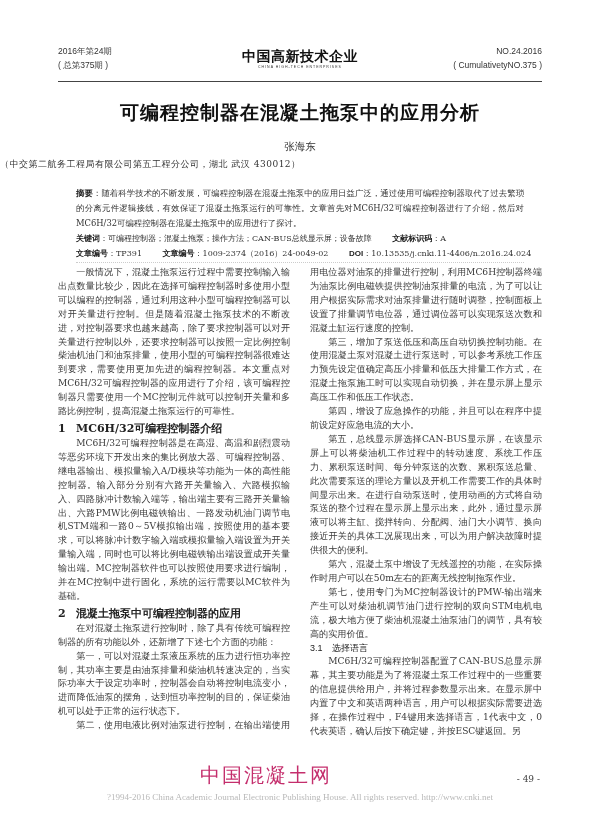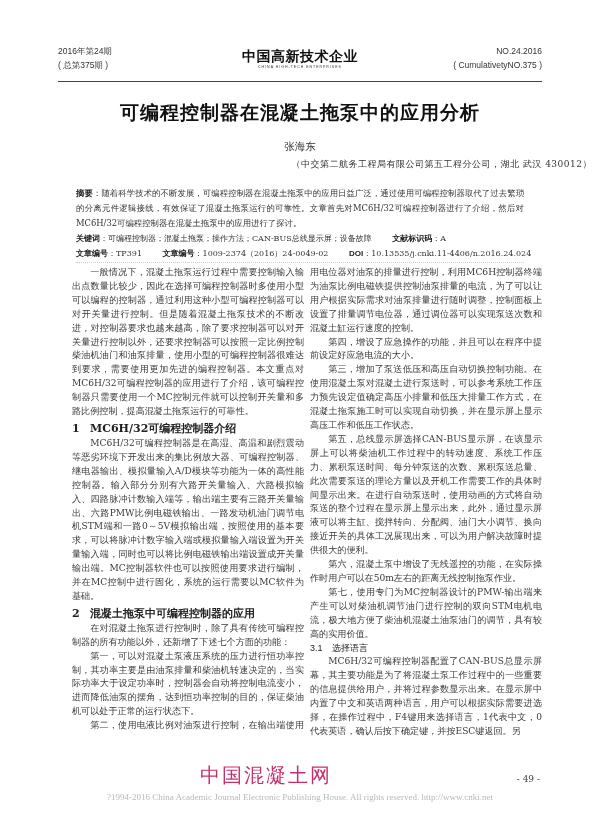--- a/index.html
+++ b/index.html
@@ -11,31 +11,31 @@
   .hdr { position: absolute; left: 58px; right: 58px; top: 44px; height: 40px; }
   .hdr-left { position: absolute; left: 0; top: 0; font-family: "Liberation Sans", sans-serif; font-size: 8.5px; line-height: 14px; color: #333; }
   .hdr-right { position: absolute; right: 0; top: 0; text-align: right; font-family: "Liberation Sans", sans-serif; font-size: 8.5px; line-height: 14px; color: #333; }
   .hdr-logo { position: absolute; left: 50%; transform: translateX(-50%); top: 4px; text-align: center; }
   .hdr-logo .cn { font-family: "DejaVu Serif", serif; font-weight: bold; font-size: 14px; letter-spacing: 0.5px; color: #111; white-space: nowrap; }
   .hdr-logo .en { font-family: "Liberation Sans", sans-serif; font-size: 3.5px; letter-spacing: 1px; color: #333; margin-top: -1px; white-space: nowrap; }
   .hdr-rule { position: absolute; left: 58px; right: 58px; top: 81px; border-top: 1.5px solid #444; }
 
   .title { position: absolute; left: 0; right: 0; top: 100px; text-align: center; font-size: 19px; font-weight: bold; color: #111; letter-spacing: 1px; }
   .author { position: absolute; left: 0; right: 0; top: 140px; text-align: center; font-size: 10.5px; color: #333; }
-  .affil { position: absolute; left: 0; right: 8px; top: 158px; text-align: right; font-size: 9px; color: #333; letter-spacing: 0.5px; }
+  .affil { position: absolute; left: 0; right: 8px; top: 158px; text-align: left; font-size: 9px; color: #333; letter-spacing: 0.5px; }
 
   .abstract { position: absolute; left: 76px; right: 76px; top: 186px; font-size: 8.4px; line-height: 15px; color: #333; text-align: justify; }
   .abstract .lbl { font-family: "Liberation Sans", sans-serif; font-weight: bold; color: #222; }
   .meta-line { font-size: 8px; white-space: nowrap; }
   .meta-line .lbl { margin-left: 18px; }
   .meta-line .lbl:first-child { margin-left: 0; }
   .sep { position: absolute; left: 76px; right: 76px; top: 262px; border-top: 1px dotted #ccc; }
 
   .col { position: absolute; top: 266px; width: 232px; font-size: 9.1px; line-height: 13.9px; color: #3a3a3a; text-align: justify; }
-  .col.left { left: 72px; }
+  .col.left { left: 58px; }
   .col.right { left: 310px; }
   .col p { margin: 0; text-indent: 2em; }
   .col h2 { margin: 2px 0 0 0; font-size: 11px; line-height: 16px; font-weight: bold; color: #222; }
   .col h2 .num { display: inline-block; width: 18px; }
   .col h3 { margin: 0; font-family: "Liberation Sans", sans-serif; font-size: 9px; line-height: 14px; font-weight: normal; color: #222; }
   .col h3 .num { display: inline-block; width: 22px; }
 
   .pagenum { position: absolute; right: 60px; top: 774px; font-size: 9px; color: #444; }
   .watermark { position: absolute; left: 200px; top: 762px; font-family: "DejaVu Sans", sans-serif; font-size: 20px; color: #be185d; letter-spacing: 2px; opacity: 0.9; }
   .copyright { position: absolute; left: 0; right: 0; top: 792px; text-align: center; font-family: "Liberation Serif", serif; font-size: 9px; color: #b8b8b8; }
@@ -84,22 +84,22 @@
   <h2><span class="num">1</span><span>MC6H/32可编程控制器介绍</span></h2>
   <p>MC6H/32可编程控制器是在高湿、高温和剧烈震动等恶劣环境下开发出来的集比例放大器、可编程控制器、继电器输出、模拟量输入A/D模块等功能为一体的高性能控制器。输入部分分别有六路开关量输入、六路模拟输入、四路脉冲计数输入端等，输出端主要有三路开关量输出、六路PMW比例电磁铁输出、一路发动机油门调节电机STM端和一路0～5V模拟输出端，按照使用的基本要求，可以将脉冲计数字输入端或模拟量输入端设置为开关量输入端，同时也可以将比例电磁铁输出端设置成开关量输出端。MC控制器软件也可以按照使用要求进行编制，并在MC控制中进行固化，系统的运行需要以MC软件为基础。</p>
   <h2><span class="num">2</span><span>混凝土拖泵中可编程控制器的应用</span></h2>
   <p>在对混凝土拖泵进行控制时，除了具有传统可编程控制器的所有功能以外，还新增了下述七个方面的功能：</p>
   <p>第一，可以对混凝土泵液压系统的压力进行恒功率控制，其功率主要是由油泵排量和柴油机转速决定的，当实际功率大于设定功率时，控制器会自动将控制电流变小，进而降低油泵的摆角，达到恒功率控制的目的，保证柴油机可以处于正常的运行状态下。</p>
   <p style="height:14px;overflow:hidden;">第二，使用电液比例对油泵进行控制，在输出端使用电位器对油泵的排量进行控制，利用MC6H控制器终端为油泵比例电磁铁提供控制油泵排量的电流，为了可以让用户根据实际需求对油泵排量进行随时调整，控制面板上设置了排量调节电位器，通过调位器可以实现泵送次数和混凝土缸运行速度的控制。</p>
 </div>
 
 <div class="col right">
   <p style="text-indent:0;">用电位器对油泵的排量进行控制，利用MC6H控制器终端为油泵比例电磁铁提供控制油泵排量的电流，为了可以让用户根据实际需求对油泵排量进行随时调整，控制面板上设置了排量调节电位器，通过调位器可以实现泵送次数和混凝土缸运行速度的控制。</p>
+  <p>第三，增加了泵送低压和高压自动切换控制功能。在使用混凝土泵对混凝土进行泵送时，可以参考系统工作压力预先设定值确定高压小排量和低压大排量工作方式，在混凝土拖泵施工时可以实现自动切换，并在显示屏上显示高压工作和低压工作状态。</p>
   <p>第四，增设了应急操作的功能，并且可以在程序中提前设定好应急电流的大小。</p>
-  <p>第三，增加了泵送低压和高压自动切换控制功能。在使用混凝土泵对混凝土进行泵送时，可以参考系统工作压力预先设定值确定高压小排量和低压大排量工作方式，在混凝土拖泵施工时可以实现自动切换，并在显示屏上显示高压工作和低压工作状态。</p>
   <p>第五，总线显示屏选择CAN-BUS显示屏，在该显示屏上可以将柴油机工作过程中的转动速度、系统工作压力、累积泵送时间、每分钟泵送的次数、累积泵送总量、此次需要泵送的理论方量以及开机工作需要工作的具体时间显示出来。在进行自动泵送时，使用动画的方式将自动泵送的整个过程在显示屏上显示出来，此外，通过显示屏液可以将主缸、搅拌转向、分配阀、油门大小调节、换向接近开关的具体工况展现出来，可以为用户解决故障时提供很大的便利。</p>
   <p>第六，混凝土泵中增设了无线遥控的功能，在实际操作时用户可以在50m左右的距离无线控制拖泵作业。</p>
   <p>第七，使用专门为MC控制器设计的PMW-输出端来产生可以对柴油机调节油门进行控制的双向STM电机电流，极大地方便了柴油机混凝土油泵油门的调节，具有较高的实用价值。</p>
   <h3><span class="num">3.1</span><span>选择语言</span></h3>
   <p>MC6H/32可编程控制器配置了CAN-BUS总显示屏幕，其主要功能是为了将混凝土泵工作过程中的一些重要的信息提供给用户，并将过程参数显示出来。在显示屏中内置了中文和英语两种语言，用户可以根据实际需要进选择，在操作过程中，F4键用来选择语言，1代表中文，0代表英语，确认后按下确定键，并按ESC键返回。另</p>
 </div>
 
 <div class="watermark">中国混凝土网</div>
 <div class="pagenum">- 49 -</div>
 <div class="copyright">?1994-2016 China Academic Journal Electronic Publishing House. All rights reserved.    http://www.cnki.net</div>

